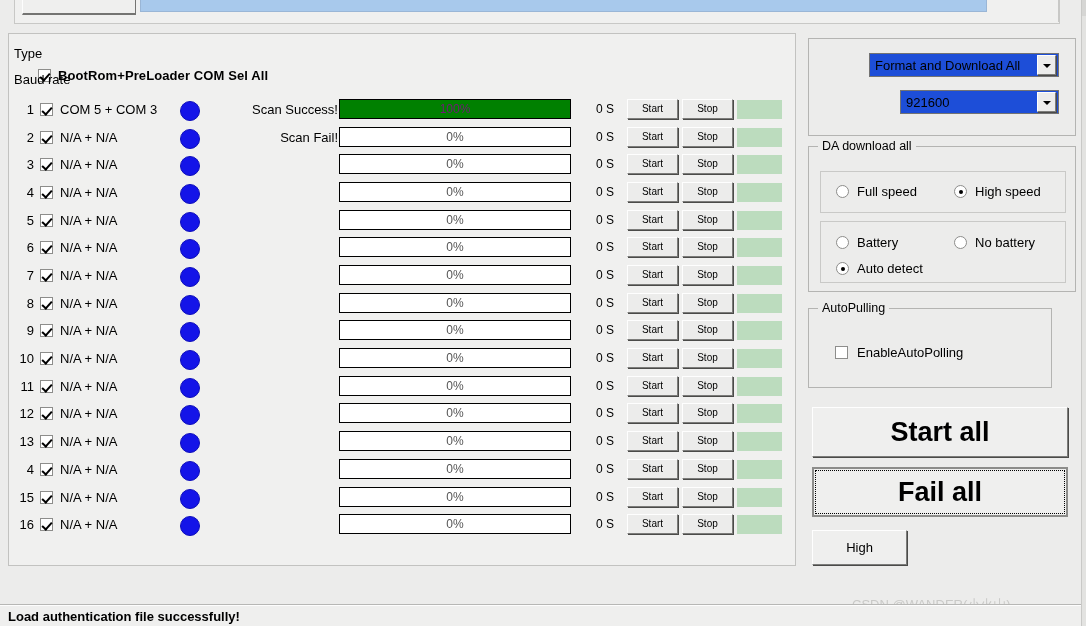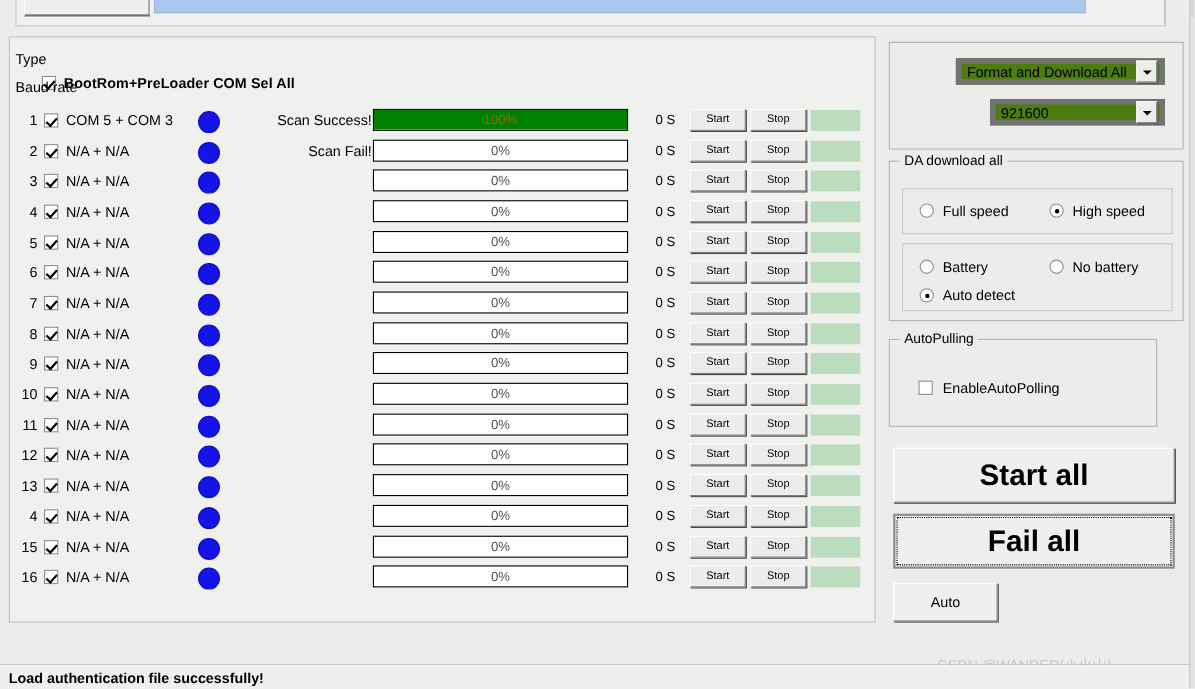--- a/index.html
+++ b/index.html
@@ -41,41 +41,41 @@
   .rowlabel{position:absolute;left:60px;font-size:13px;white-space:nowrap;}
   .dot{position:absolute;left:180px;top:2px;width:20px;height:20px;border-radius:50%;
      background:#1414e8;border:1px solid #0d0dbb;box-sizing:border-box;}
 
   .scanlbl{position:absolute;width:110px;text-align:right;font-size:13px;left:228px;}
 
   .pbar{position:absolute;left:339px;width:232px;height:20px;background:#fff;
     border:1px solid #000;box-sizing:border-box;overflow:hidden;}
   .pbar .fill{position:absolute;left:0;top:0;bottom:0;background:#008000;}
   .pbar .ptxt{position:relative;z-index:2;display:block;text-align:center;line-height:18px;font-size:12px;color:#555;}
-  .pbar.full .ptxt{color:#a16207;}
+  .pbar.full .ptxt{color:#701a75;}
 
   .secs{position:absolute;left:586px;width:28px;text-align:right;font-size:12px;}
 
   .btnpair{position:absolute;left:627px;top:0;display:flex;}
   .wbtn{width:51px;height:20px;background:#ececeb;font-size:10px;line-height:18px;text-align:center;
     border-top:1px solid #fefefe;border-left:1px solid #fefefe;border-right:1px solid #7c7c7a;border-bottom:1px solid #7c7c7a;
     box-shadow:1px 1px 0 #4b4b49;box-sizing:border-box;color:#000;}
   .wbtn + .wbtn{margin-left:4px;}
 
   .statecell{position:absolute;left:737px;top:1px;width:45px;height:19px;background:#bcdcbe;}
 
   
   .grp{position:absolute;border:1px solid #b4b4b2;background:transparent;box-sizing:border-box;}
   .grp > .cap{position:absolute;top:-8px;left:9px;background:#ececeb;padding:0 4px;font-size:12.5px;}
 
   .gp-type{left:808px;top:38px;width:268px;height:98px;}
   .lblType{position:absolute;left:14px;top:46px;font-size:13px;}
   .lblBaud{position:absolute;left:14px;top:72px;font-size:13px;}
 
-  .combo{position:absolute;background:#4d7c0f;border:5px solid #737373;box-sizing:border-box;height:24px;
+  .combo{position:absolute;background:#1d4ed8;border:1px solid #737373;box-sizing:border-box;height:24px;
     display:flex;align-items:center;}
   .combo .val{flex:1;padding-left:5px;font-size:13px;white-space:nowrap;overflow:hidden;}
   .combo .arrow{width:19px;height:20px;margin-right:2px;background:#ececeb;
     border-top:1px solid #fefefe;border-left:1px solid #fefefe;border-right:1px solid #7c7c7a;border-bottom:1px solid #7c7c7a;
     box-shadow:1px 1px 0 #4b4b49;box-sizing:border-box;position:relative;}
   .combo .arrow::after{content:"";position:absolute;left:5px;top:8px;border-left:4px solid transparent;
     border-right:4px solid transparent;border-top:4px solid #000;}
   .cb-type{left:869px;top:53px;width:190px;}
   .cb-baud{left:900px;top:90px;width:159px;}
 
@@ -452,21 +452,21 @@
     <div class="chkline">
       <span class="cbox"></span>
       <span>EnableAutoPolling</span>
     </div>
   </div>
 
   <div class="bigbtn b-startall">Start all</div>
   <div class="bigbtn b-stopall">
     <span class="focus">Fail all</span>
   </div>
-  <div class="bigbtn b-scan">Auto</div>
+  <div class="bigbtn b-scan">High</div>
 
   <div class="watermark">CSDN @WANDER(小火山)</div>
   <div class="hrline"></div>
   <div class="statusbar">
     <span class="txt">Load authentication file successfully!</span>
   </div>
 
   <div class="scroll">
     <div class="scrollTop"></div>
   </div>

